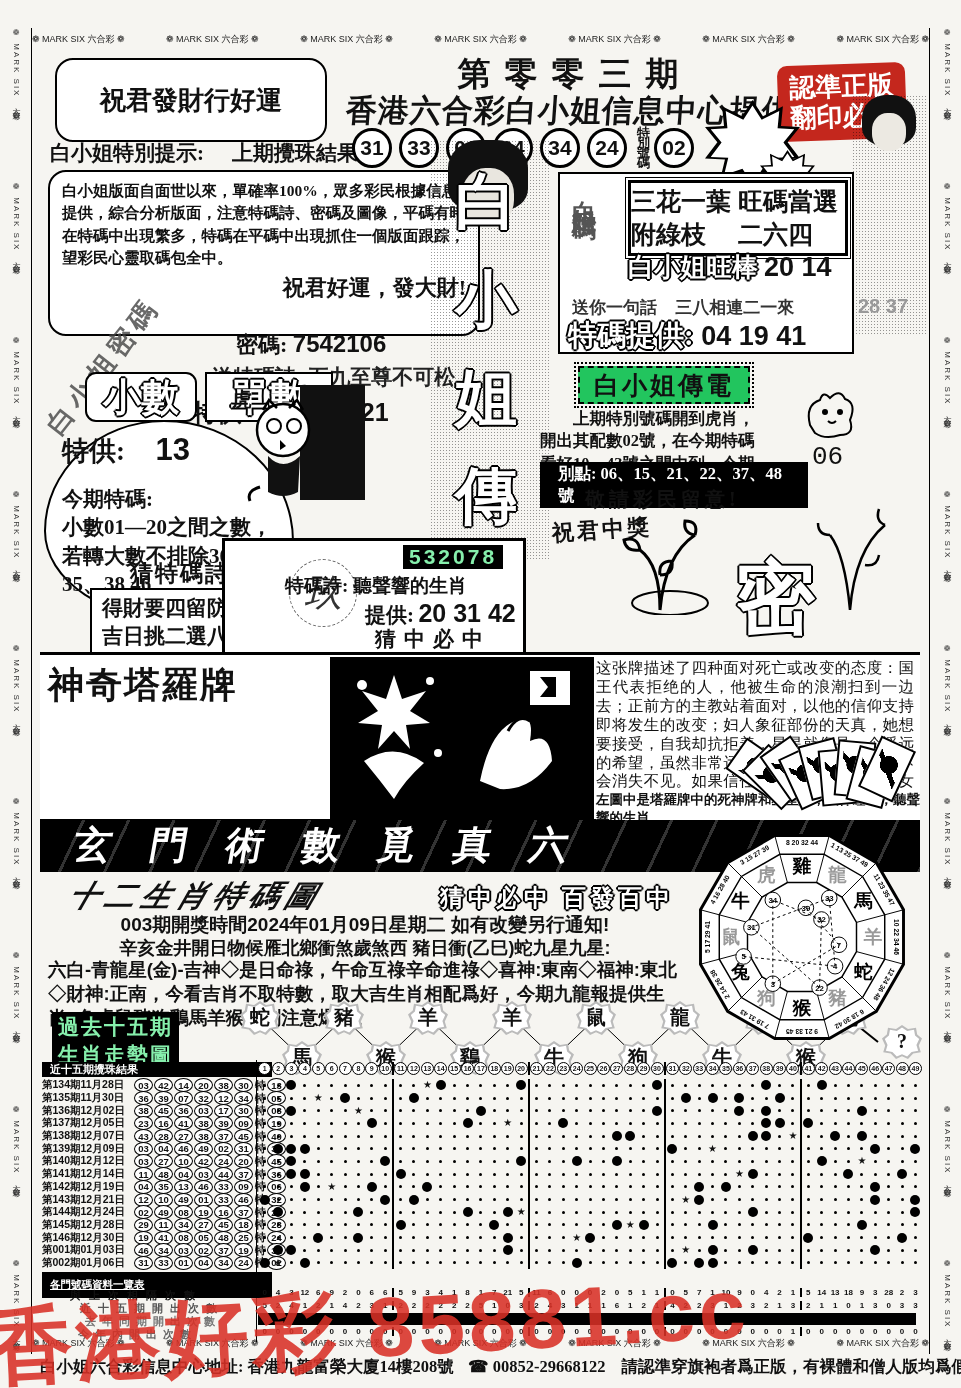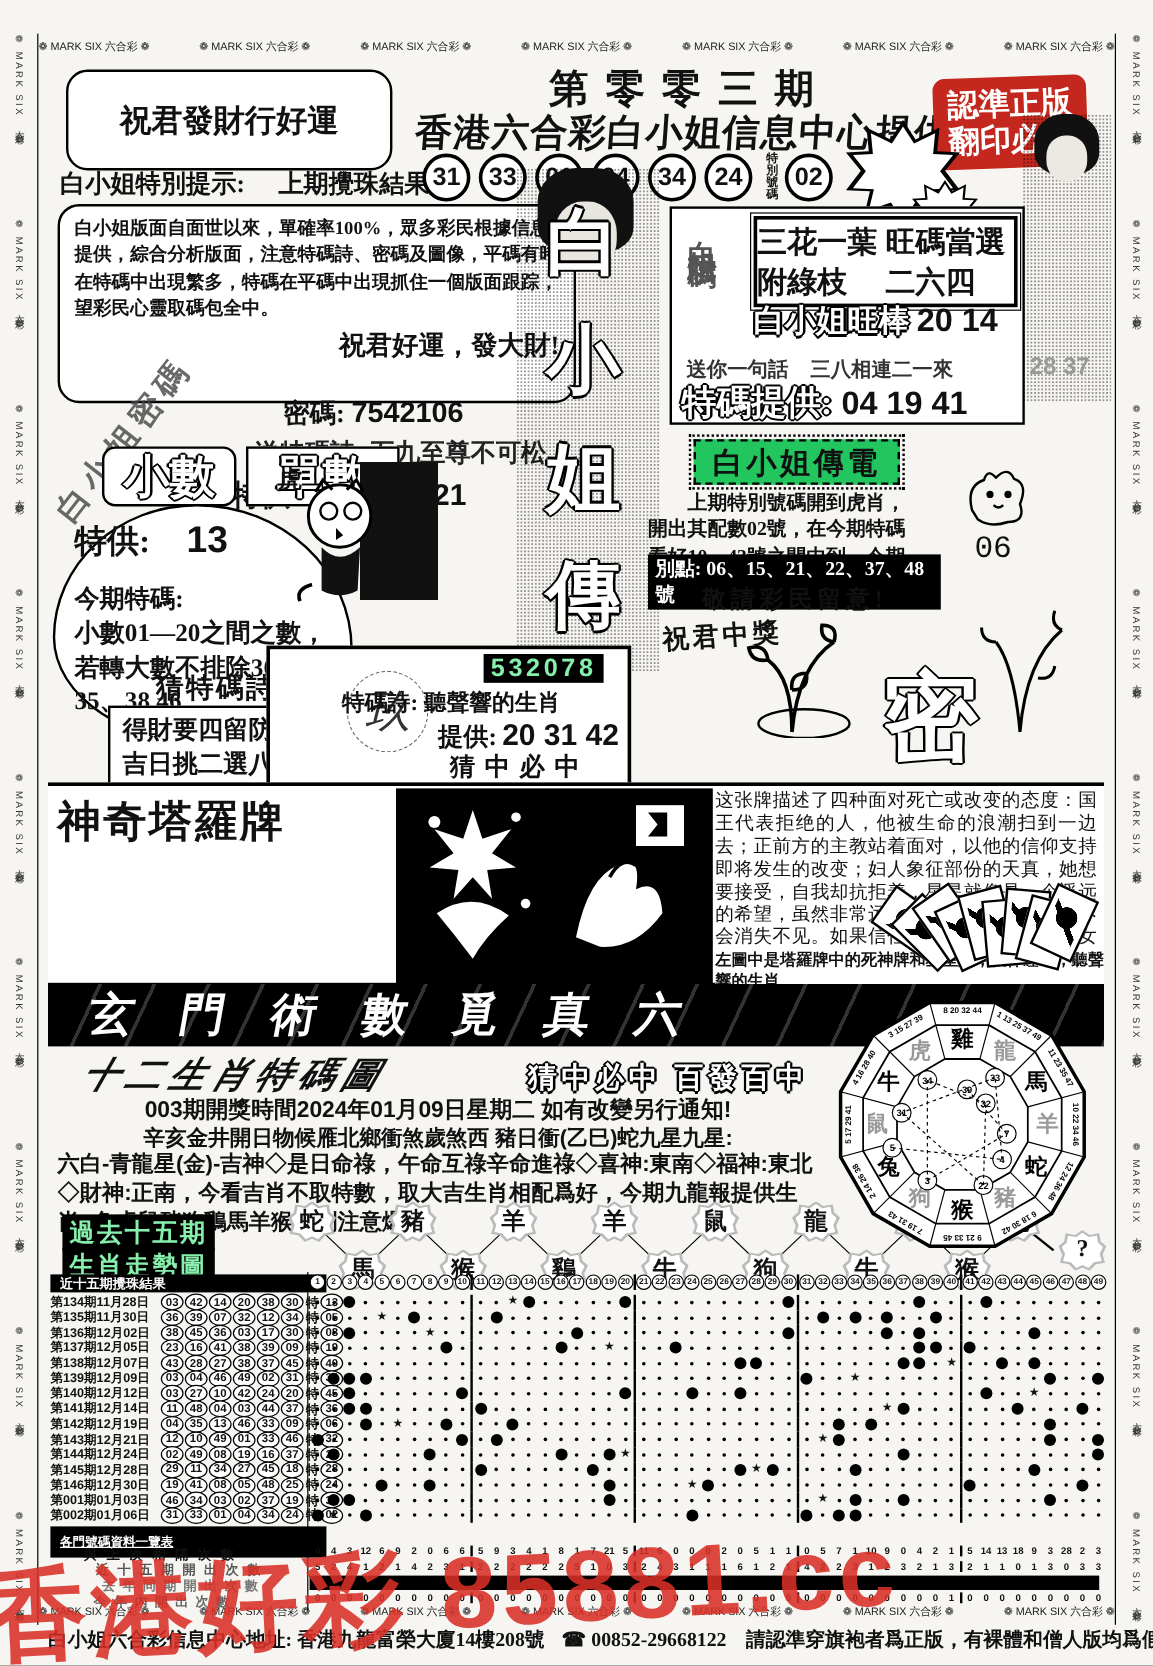--- a/index.html
+++ b/index.html
@@ -125,21 +125,21 @@
   <div class="abs serif b" style="left:50px;top:139px;font-size:21px;">白小姐特別提示:</div>
   <div class="abs serif b" style="left:232px;top:139px;font-size:21px;">上期攪珠結果</div>
   <div id="last-balls" class="abs" style="left:352px;top:128px;display:flex;">
       <span class="ball">31</span>
       <span class="ball">33</span>
       <span class="ball">01</span>
       <span class="ball">04</span>
       <span class="ball">34</span>
       <span class="ball">24</span>
     </div>
-  <div class="abs b" style="left:637px;top:128px;width:13px;font-size:10px;line-height:10px;text-align:center;">特別號碼</div>
+  <div class="abs b" style="left:637px;top:128px;width:13px;font-size:13px;line-height:10px;text-align:center;">特別號碼</div>
   <div class="abs" style="left:654px;top:128px;">
     <span class="ball">02</span>
   </div>
   <div class="abs burst" style="left:705px;top:100px;width:95px;height:90px;">
       <div class="halftone"></div>
     </div>
   <div class="abs burst" style="left:760px;top:150px;width:55px;height:52px;">
       <div></div>
     </div>
 
@@ -194,21 +194,21 @@
     </div>
   </div>
   <div class="abs halftone" style="left:852px;top:95px;width:74px;height:240px;">
     <div style="position:absolute;left:10px;top:0;width:54px;height:50px;background:#111;border-radius:45% 45% 35% 35%;"></div>
     <div style="position:absolute;left:20px;top:18px;width:34px;height:38px;background:#ece9e2;border-radius:45%;"></div>
   </div>
   <div class="abs b" style="left:858px;top:295px;font-size:20px;color:#999;">28 37</div>
 
   <div class="abs dashbox serif b" style="left:578px;top:366px;width:168px;height:34px;display:flex;justify-content:center;align-items:center;font-size:25px;letter-spacing:3px;background:#22c55e;">白小姐傳電</div>
   <div class="abs serif b" style="left:540px;top:408px;width:228px;font-size:16.5px;line-height:1.35;text-indent:2em;">上期特別號碼開到虎肖，開出其配數02號，在今期特碼看好10—43號之間中到，今期是丙午水胃破日攪珠，特</div>
-  <div class="abs hl serif" style="left:540px;top:462px;width:232px;font-size:16.5px;padding:1px 6px;">別點: 06、15、21、22、37、48號</div>
+  <div class="abs hl serif" style="left:540px;top:462px;width:232px;font-size:16.5px;padding:1px 18px;">別點: 06、15、21、22、37、48號</div>
   <div class="abs serif b" style="left:585px;top:486px;font-size:20px;letter-spacing:4px;">敬請彩民留意!</div>
   <div class="abs serif b" style="left:552px;top:515px;font-size:22px;transform:rotate(-4deg);letter-spacing:3px;">祝君中獎</div>
   <svg class="abs" style="left:795px;top:385px;" width="70" height="60" viewBox="0 0 70 60">
     <path d="M15 40 Q10 20 25 15 Q28 5 35 13 Q45 3 50 14 Q62 18 55 35 Q60 50 45 50 Q30 55 20 48 Z" fill="none" stroke="#000" stroke-width="2"></path>
     <circle cx="30" cy="27" r="3" fill="#000"></circle>
       <circle cx="45" cy="27" r="3" fill="#000"></circle>
     <path d="M33 36 q4 4 8 0" fill="none" stroke="#000" stroke-width="2"></path>
   </svg>
   <div class="abs" style="left:812px;top:442px;font-size:26px;font-family:'Liberation Mono',monospace;">06</div>
   <svg class="abs" style="left:600px;top:495px;" width="330" height="120" viewBox="0 0 330 120">

